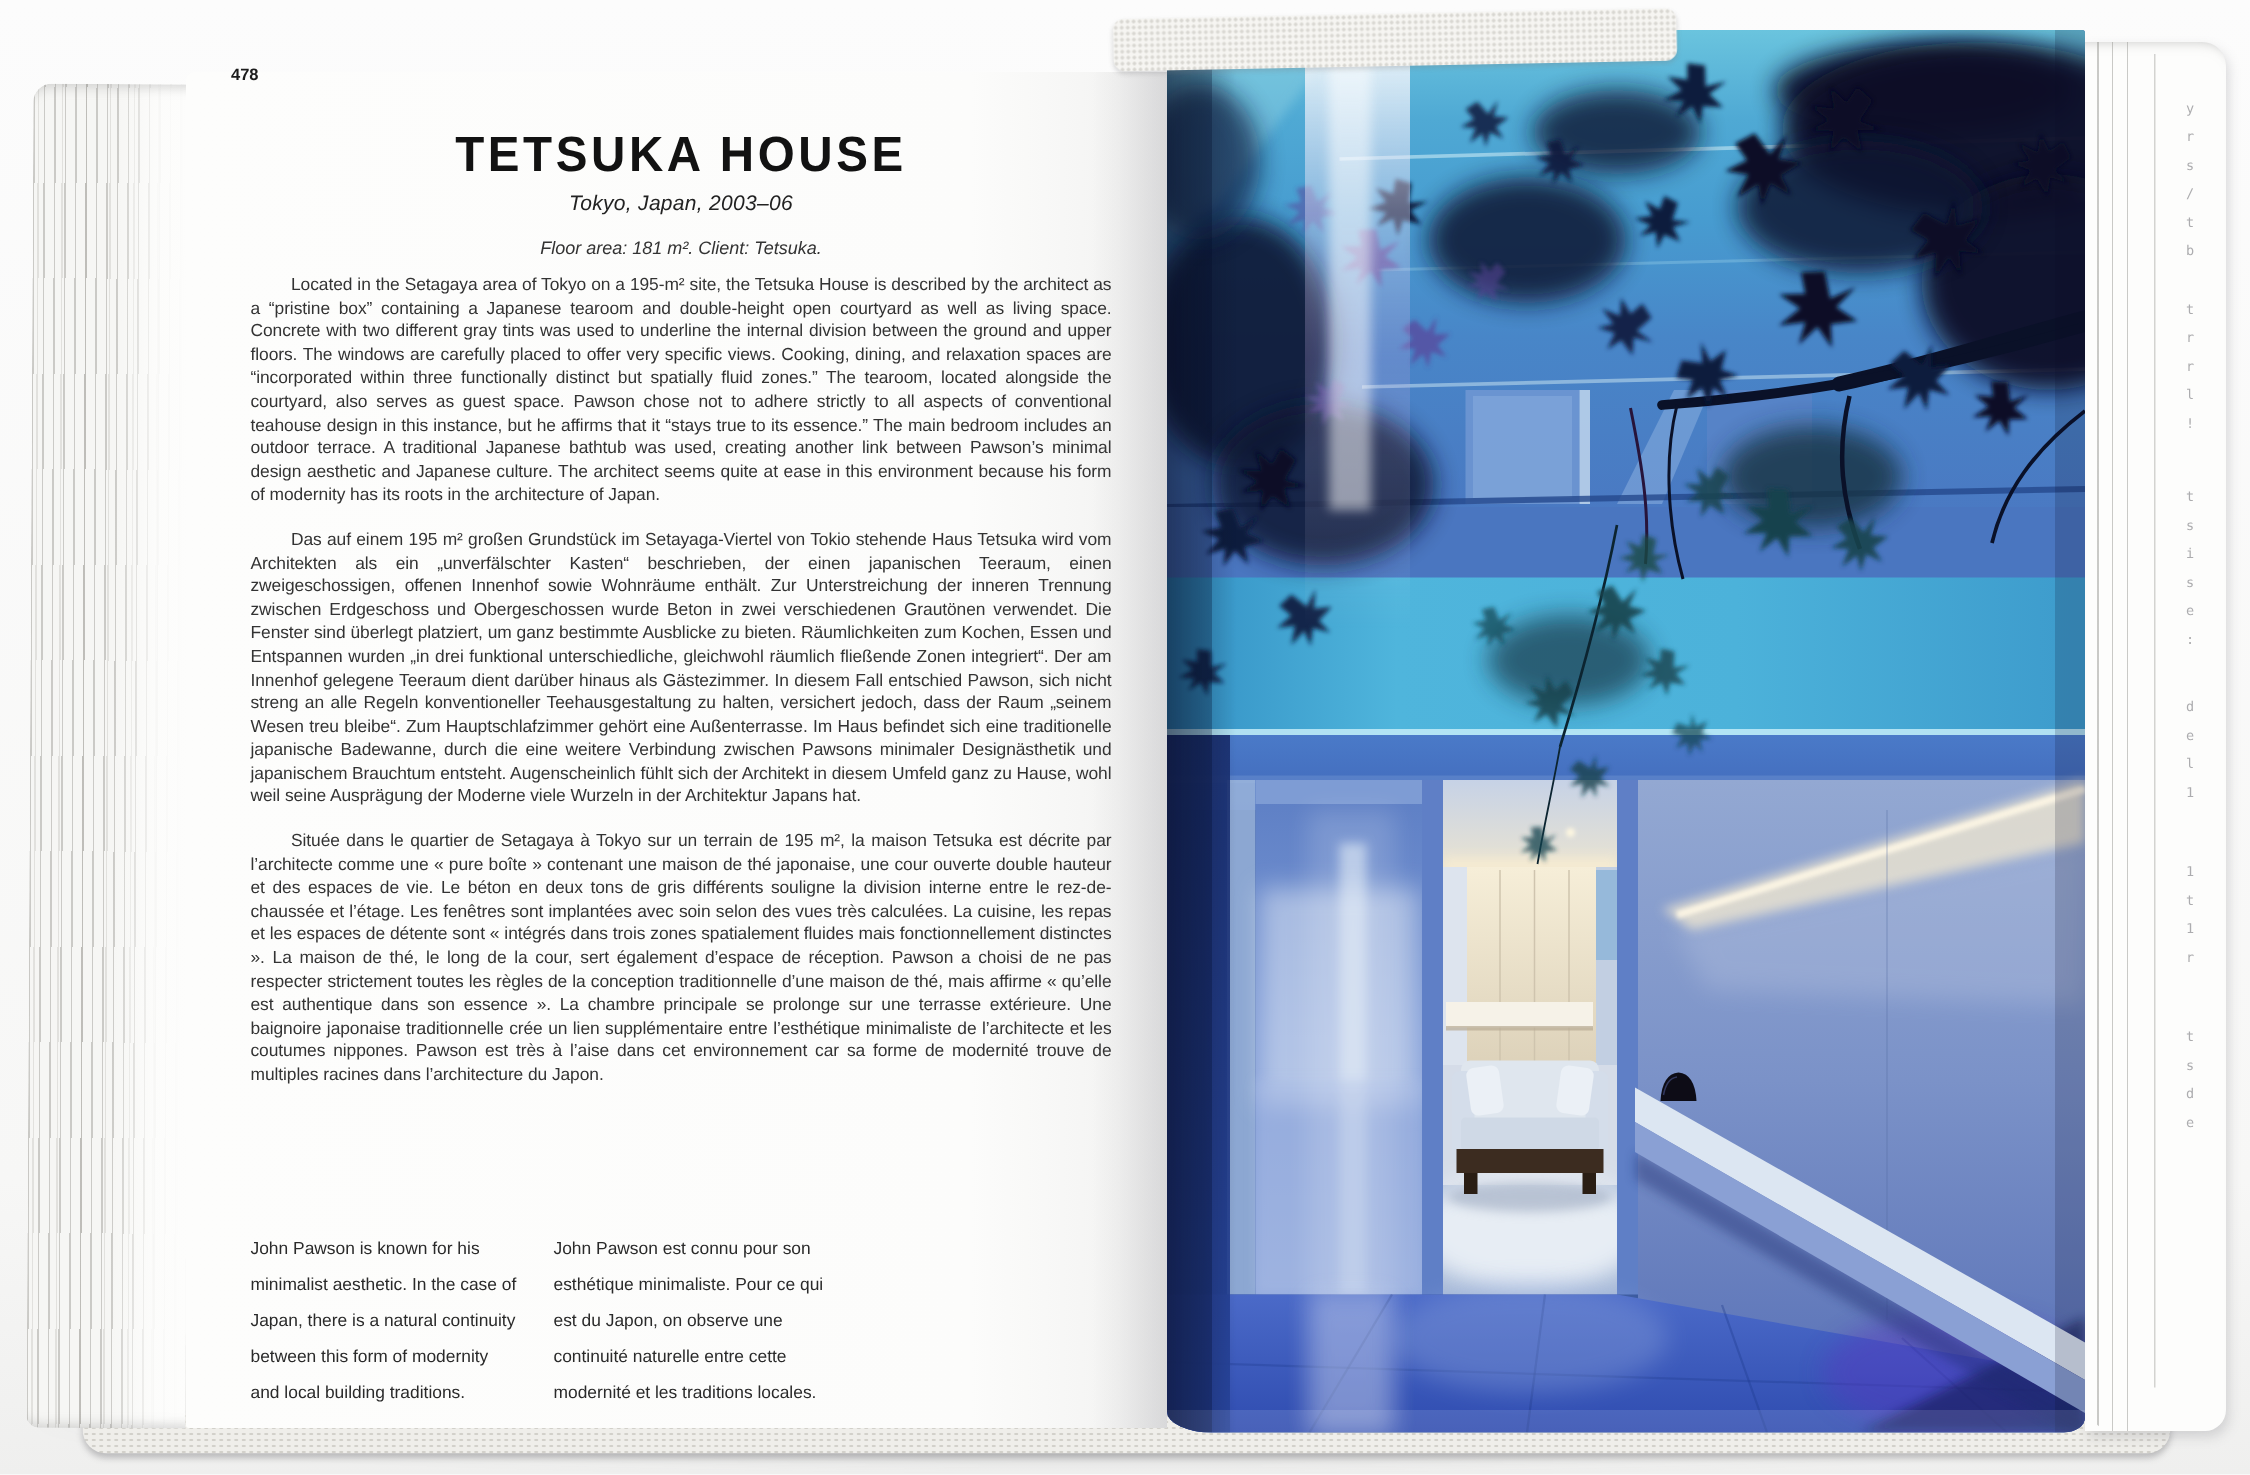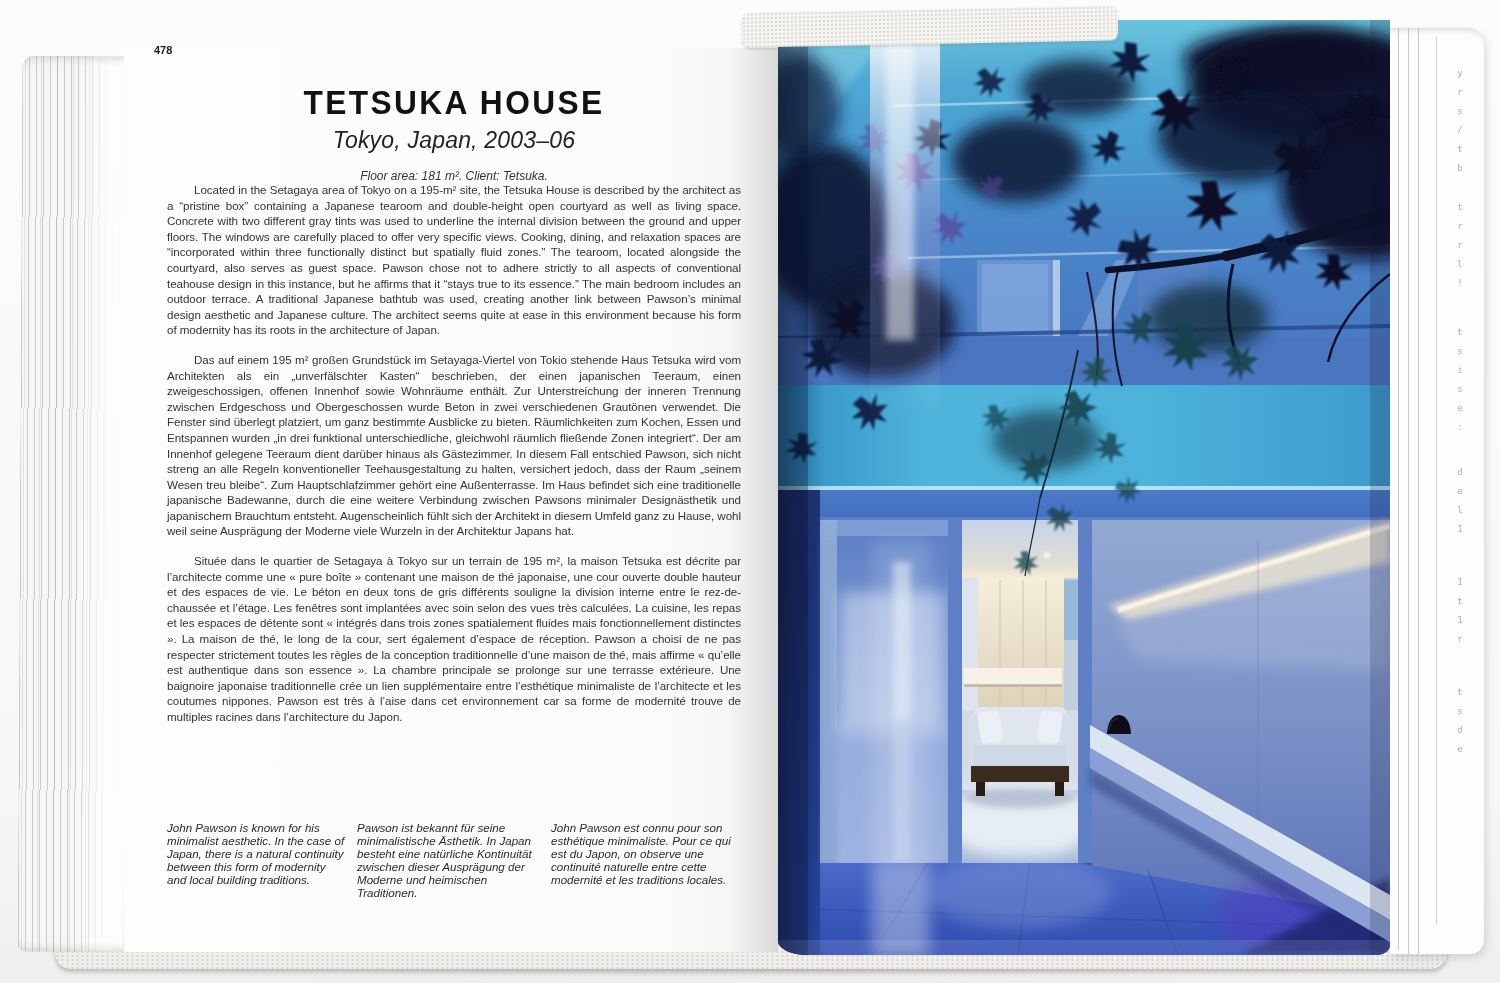--- a/index.html
+++ b/index.html
@@ -34,28 +34,28 @@
   .edge-right .line2{position:absolute;left:46px;top:8px;width:1px;height:96%;background:rgba(160,160,155,.45);}
   .ghost{position:absolute;left:60px;width:20px;font-family:"DejaVu Sans Mono",monospace;font-size:9px;
     line-height:19px;color:rgba(105,106,112,.55);white-space:pre-line;filter:blur(.5px);text-align:center;}
   
   .page-left{position:absolute;left:124px;top:48px;width:654px;height:904px;z-index:3;
     background:linear-gradient(90deg,#fdfdfc 0%,#fcfcfb 80%,#f4f4f3 95%,#ebebeb 100%);
     border-radius:6px 0 0 2px;color:#2e2e2e;}
   .pagenum{position:absolute;left:30px;top:-4px;font-size:11px;font-weight:bold;color:#1c1c1c;}
   .heading{position:absolute;left:43px;top:16px;width:574px;text-align:center;margin-top:20px;}
   .title{font-size:33px;font-weight:bold;letter-spacing:2.5px;color:#121212;transform:scaleX(.96);transform-origin:center;}
-  .subtitle{font-size:23px;font-style:italic;color:#222;margin-top:5px;letter-spacing:.2px;}
+  .subtitle{font-size:14px;font-style:italic;color:#222;margin-top:5px;letter-spacing:.2px;}
   .meta{font-size:12px;font-style:italic;line-height:16px;color:#333;margin-top:14px;text-align:center;}
   .bodycol{position:absolute;left:43px;top:134px;width:574px;font-size:11.6px;line-height:15.6px;
     color:#333;text-align:justify;letter-spacing:-.05px;}
   .bodycol p{margin:0 0 14px 0;text-indent:27px;}
   .captions{position:absolute;left:43px;top:773px;width:578px;display:grid;
-    grid-template-columns:178px 182px 182px;column-gap:12px;
-    font-size:11.6px;line-height:13px;font-style:italic;color:#2a2a2a;}
+    grid-template-columns:178px 182px 182px;column-gap:24px;
+    font-size:11.6px;line-height:24px;color:#2a2a2a;}
   
   .page-right{position:absolute;left:778px;top:20px;width:612px;height:935px;z-index:3;
     border-radius:2px 2px 14px 30px / 2px 2px 10px 14px;overflow:hidden;background:#34549a;}
   .page-right svg{display:block;}
   .gutter-shade{position:absolute;left:0;top:0;width:46px;height:100%;z-index:4;pointer-events:none;
     background:linear-gradient(90deg,rgba(8,10,28,.42),rgba(8,10,28,0));}
   .page-left .gutter-r{position:absolute;right:0;top:0;width:50px;height:100%;pointer-events:none;
     background:linear-gradient(90deg,rgba(100,100,110,0),rgba(100,100,110,.14));}
 </style>
 </head>
@@ -76,21 +76,20 @@
         <div>Floor area: 181 m². Client: Tetsuka.</div>
       </div>
     </div>
     <div class="bodycol">
       <p>Located in the Setagaya area of Tokyo on a 195-m² site, the Tetsuka House is described by the architect as a “pristine box” containing a Japanese tearoom and double-height open courtyard as well as living space. Concrete with two different gray tints was used to underline the internal division between the ground and upper floors. The windows are carefully placed to offer very specific views. Cooking, dining, and relaxation spaces are “incorporated within three functionally distinct but spatially fluid zones.” The tearoom, located alongside the courtyard, also serves as guest space. Pawson chose not to adhere strictly to all aspects of conventional teahouse design in this instance, but he affirms that it “stays true to its essence.” The main bedroom includes an outdoor terrace. A traditional Japanese bathtub was used, creating another link between Pawson’s minimal design aesthetic and Japanese culture. The architect seems quite at ease in this environment because his form of modernity has its roots in the architecture of Japan.</p>
       <p>Das auf einem 195 m² großen Grundstück im Setayaga-Viertel von Tokio stehende Haus Tetsuka wird vom Architekten als ein „unverfälschter Kasten“ beschrieben, der einen japanischen Teeraum, einen zweigeschossigen, offenen Innenhof sowie Wohnräume enthält. Zur Unterstreichung der inneren Trennung zwischen Erdgeschoss und Obergeschossen wurde Beton in zwei verschiedenen Grautönen verwendet. Die Fenster sind überlegt platziert, um ganz bestimmte Ausblicke zu bieten. Räumlichkeiten zum Kochen, Essen und Entspannen wurden „in drei funktional unterschiedliche, gleichwohl räumlich fließende Zonen integriert“. Der am Innenhof gelegene Teeraum dient darüber hinaus als Gästezimmer. In diesem Fall entschied Pawson, sich nicht streng an alle Regeln konventioneller Teehausgestaltung zu halten, versichert jedoch, dass der Raum „seinem Wesen treu bleibe“. Zum Hauptschlafzimmer gehört eine Außenterrasse. Im Haus befindet sich eine traditionelle japanische Badewanne, durch die eine weitere Verbindung zwischen Pawsons minimaler Designästhetik und japanischem Brauchtum entsteht. Augenscheinlich fühlt sich der Architekt in diesem Umfeld ganz zu Hause, wohl weil seine Ausprägung der Moderne viele Wurzeln in der Architektur Japans hat.</p>
       <p>Située dans le quartier de Setagaya à Tokyo sur un terrain de 195 m², la maison Tetsuka est décrite par l’architecte comme une « pure boîte » contenant une maison de thé japonaise, une cour ouverte double hauteur et des espaces de vie. Le béton en deux tons de gris différents souligne la division interne entre le rez-de-chaussée et l’étage. Les fenêtres sont implantées avec soin selon des vues très calculées. La cuisine, les repas et les espaces de détente sont « intégrés dans trois zones spatialement fluides mais fonctionnellement distinctes ». La maison de thé, le long de la cour, sert également d’espace de réception. Pawson a choisi de ne pas respecter strictement toutes les règles de la conception traditionnelle d’une maison de thé, mais affirme « qu’elle est authentique dans son essence ». La chambre principale se prolonge sur une terrasse extérieure. Une baignoire japonaise traditionnelle crée un lien supplémentaire entre l’esthétique minimaliste de l’architecte et les coutumes nippones. Pawson est très à l’aise dans cet environnement car sa forme de modernité trouve de multiples racines dans l’architecture du Japon.</p>
     </div>
     <div class="captions">
       <div>John Pawson is known for his minimalist aesthetic. In the case of Japan, there is a natural continuity between this form of modernity and local building traditions.</div>
-      <div>Pawson ist bekannt für seine minimalistische Ästhetik. In Japan besteht eine natürliche Kontinuität zwischen dieser Ausprägung der Moderne und heimischen Traditionen.</div>
       <div>John Pawson est connu pour son esthétique minimaliste. Pour ce qui est du Japon, on observe une continuité naturelle entre cette modernité et les traditions locales.</div>
     </div>
     <div class="gutter-r"></div>
   </div>
 
   <div class="page-right">
     <svg width="612" height="935" viewBox="0 0 612 935" xmlns="http://www.w3.org/2000/svg">
       <defs>
         <linearGradient id="gSky" x1="0" y1="0" x2="0" y2="1">
           <stop offset="0" stop-color="#6ac4de"></stop>

